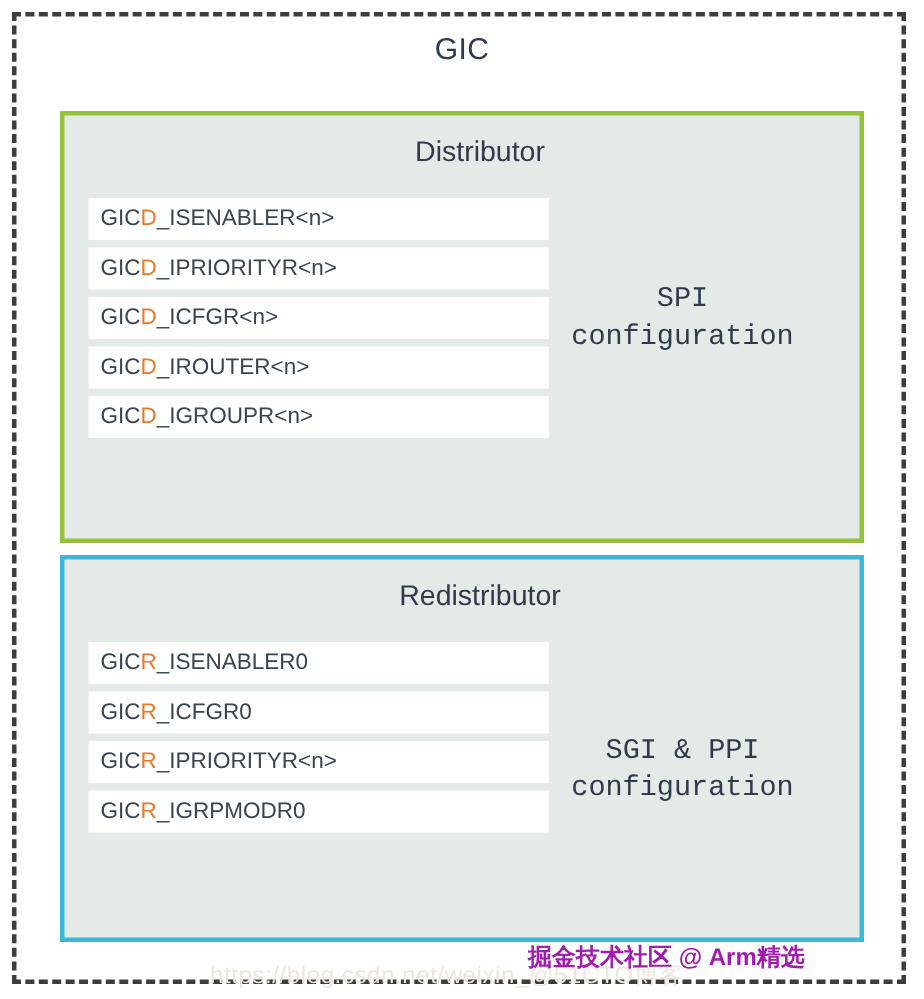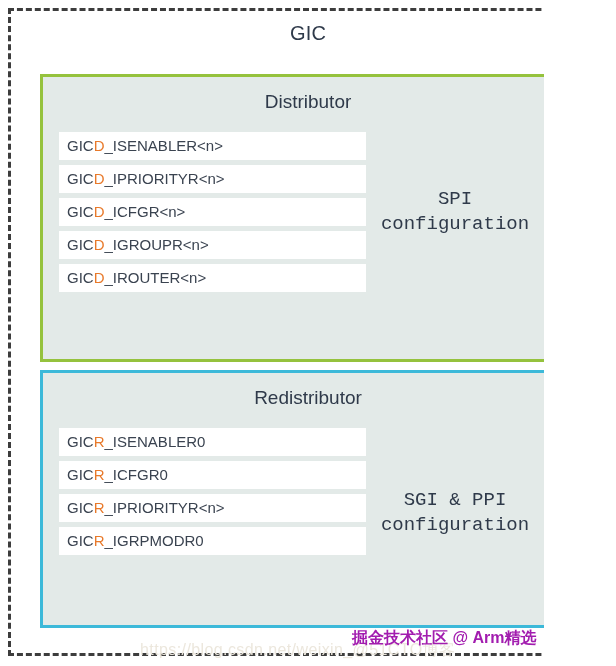--- a/index.html
+++ b/index.html
@@ -5,21 +5,21 @@
   html, body {
     margin: 0;
     padding: 0;
     background: #ffffff;
   }
   body {
     font-family: "Liberation Sans", sans-serif;
   }
   #canvas {
     position: relative;
-    width: 544px;
+    width: 616px;
     height: 666px;
     background: #ffffff;
     overflow: hidden;
   }
   
   .gic-outer {
     position: absolute;
     left: 8px;
     top: 8px;
     width: 596px;
@@ -54,21 +54,21 @@
   .section-redistributor {
     left: 40px;
     top: 370px;
     width: 536px;
     height: 258px;
     border: 3px solid #3cb9d9;
     background: #e3eae8;
   }
   .section-title {
     position: absolute;
-    left: 0;
+    left: 12px;
     top: 14px;
     width: 100%;
     text-align: center;
     font-size: 19px;
     color: #2f3a4a;
   }
   
   .reg-list {
     position: absolute;
     left: 16px;
@@ -132,22 +132,22 @@
   <div class="gic-outer"></div>
 
   <div class="gic-title">GIC</div>
 
   <div class="section section-distributor">
     <div class="section-title">Distributor</div>
     <div class="reg-list">
         <div class="reg-row"><span>GIC</span><span class="reg-hl" style="color: rgb(232, 121, 42);">D</span><span>_ISENABLER&lt;n&gt;</span></div>
         <div class="reg-row"><span>GIC</span><span class="reg-hl" style="color: rgb(232, 121, 42);">D</span><span>_IPRIORITYR&lt;n&gt;</span></div>
         <div class="reg-row"><span>GIC</span><span class="reg-hl" style="color: rgb(232, 121, 42);">D</span><span>_ICFGR&lt;n&gt;</span></div>
+        <div class="reg-row"><span>GIC</span><span class="reg-hl" style="color: rgb(232, 121, 42);">D</span><span>_IROUTER&lt;n&gt;</span></div>
         <div class="reg-row"><span>GIC</span><span class="reg-hl" style="color: rgb(232, 121, 42);">D</span><span>_IGROUPR&lt;n&gt;</span></div>
-        <div class="reg-row"><span>GIC</span><span class="reg-hl" style="color: rgb(232, 121, 42);">D</span><span>_IROUTER&lt;n&gt;</span></div>
       </div>
     <div class="side-caption caption-spi">
         <span class="caption-line">SPI</span>
         <span class="caption-line">configuration</span>
       </div>
   </div>
 
   <div class="section section-redistributor">
     <div class="section-title">Redistributor</div>
     <div class="reg-list">

